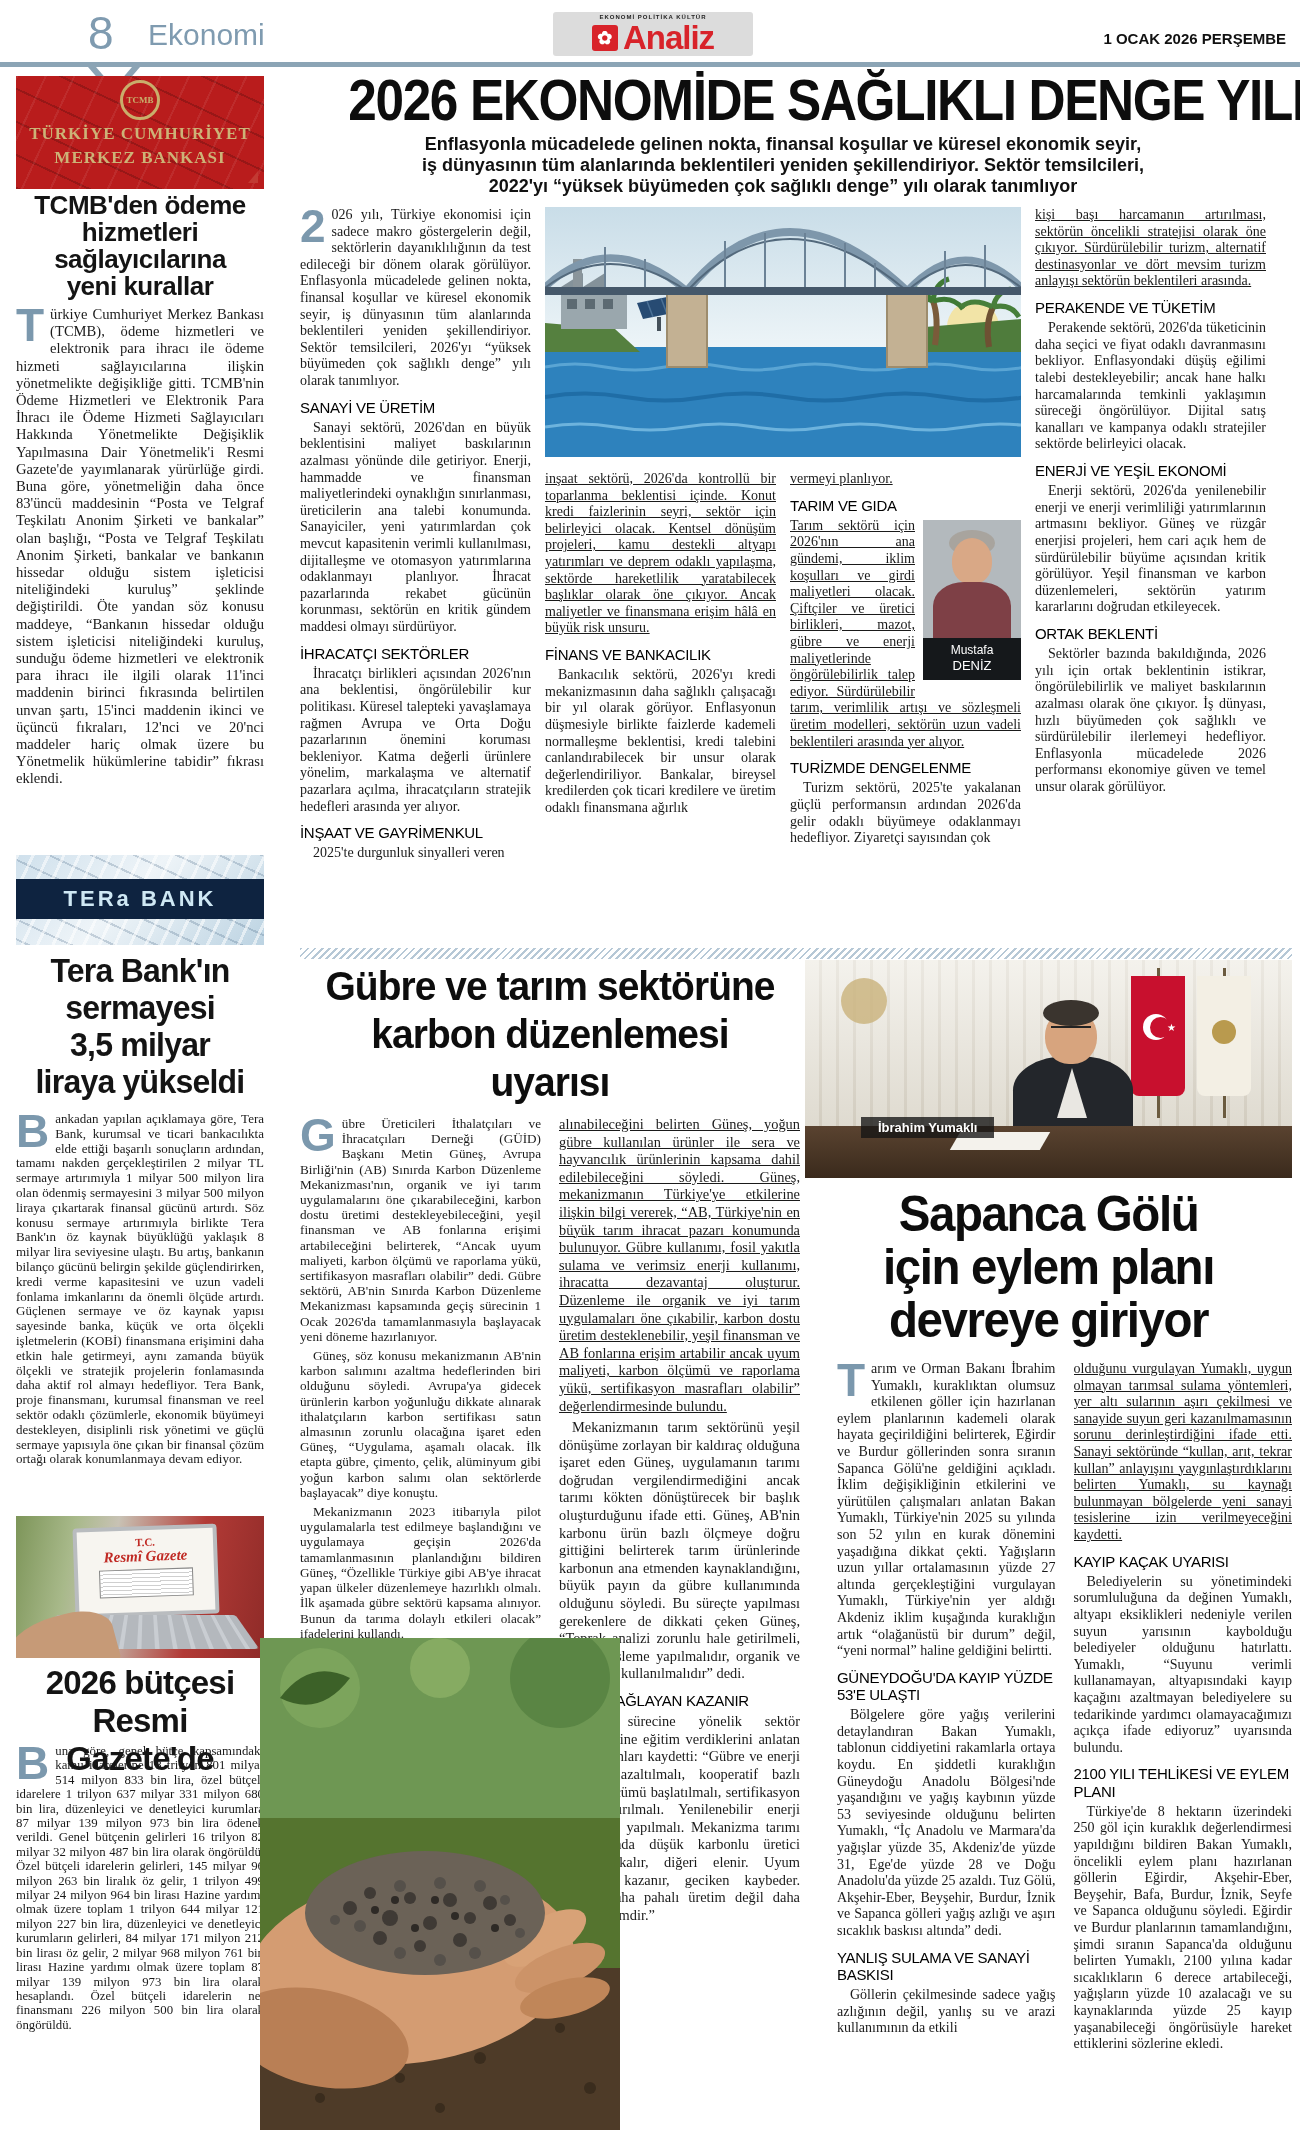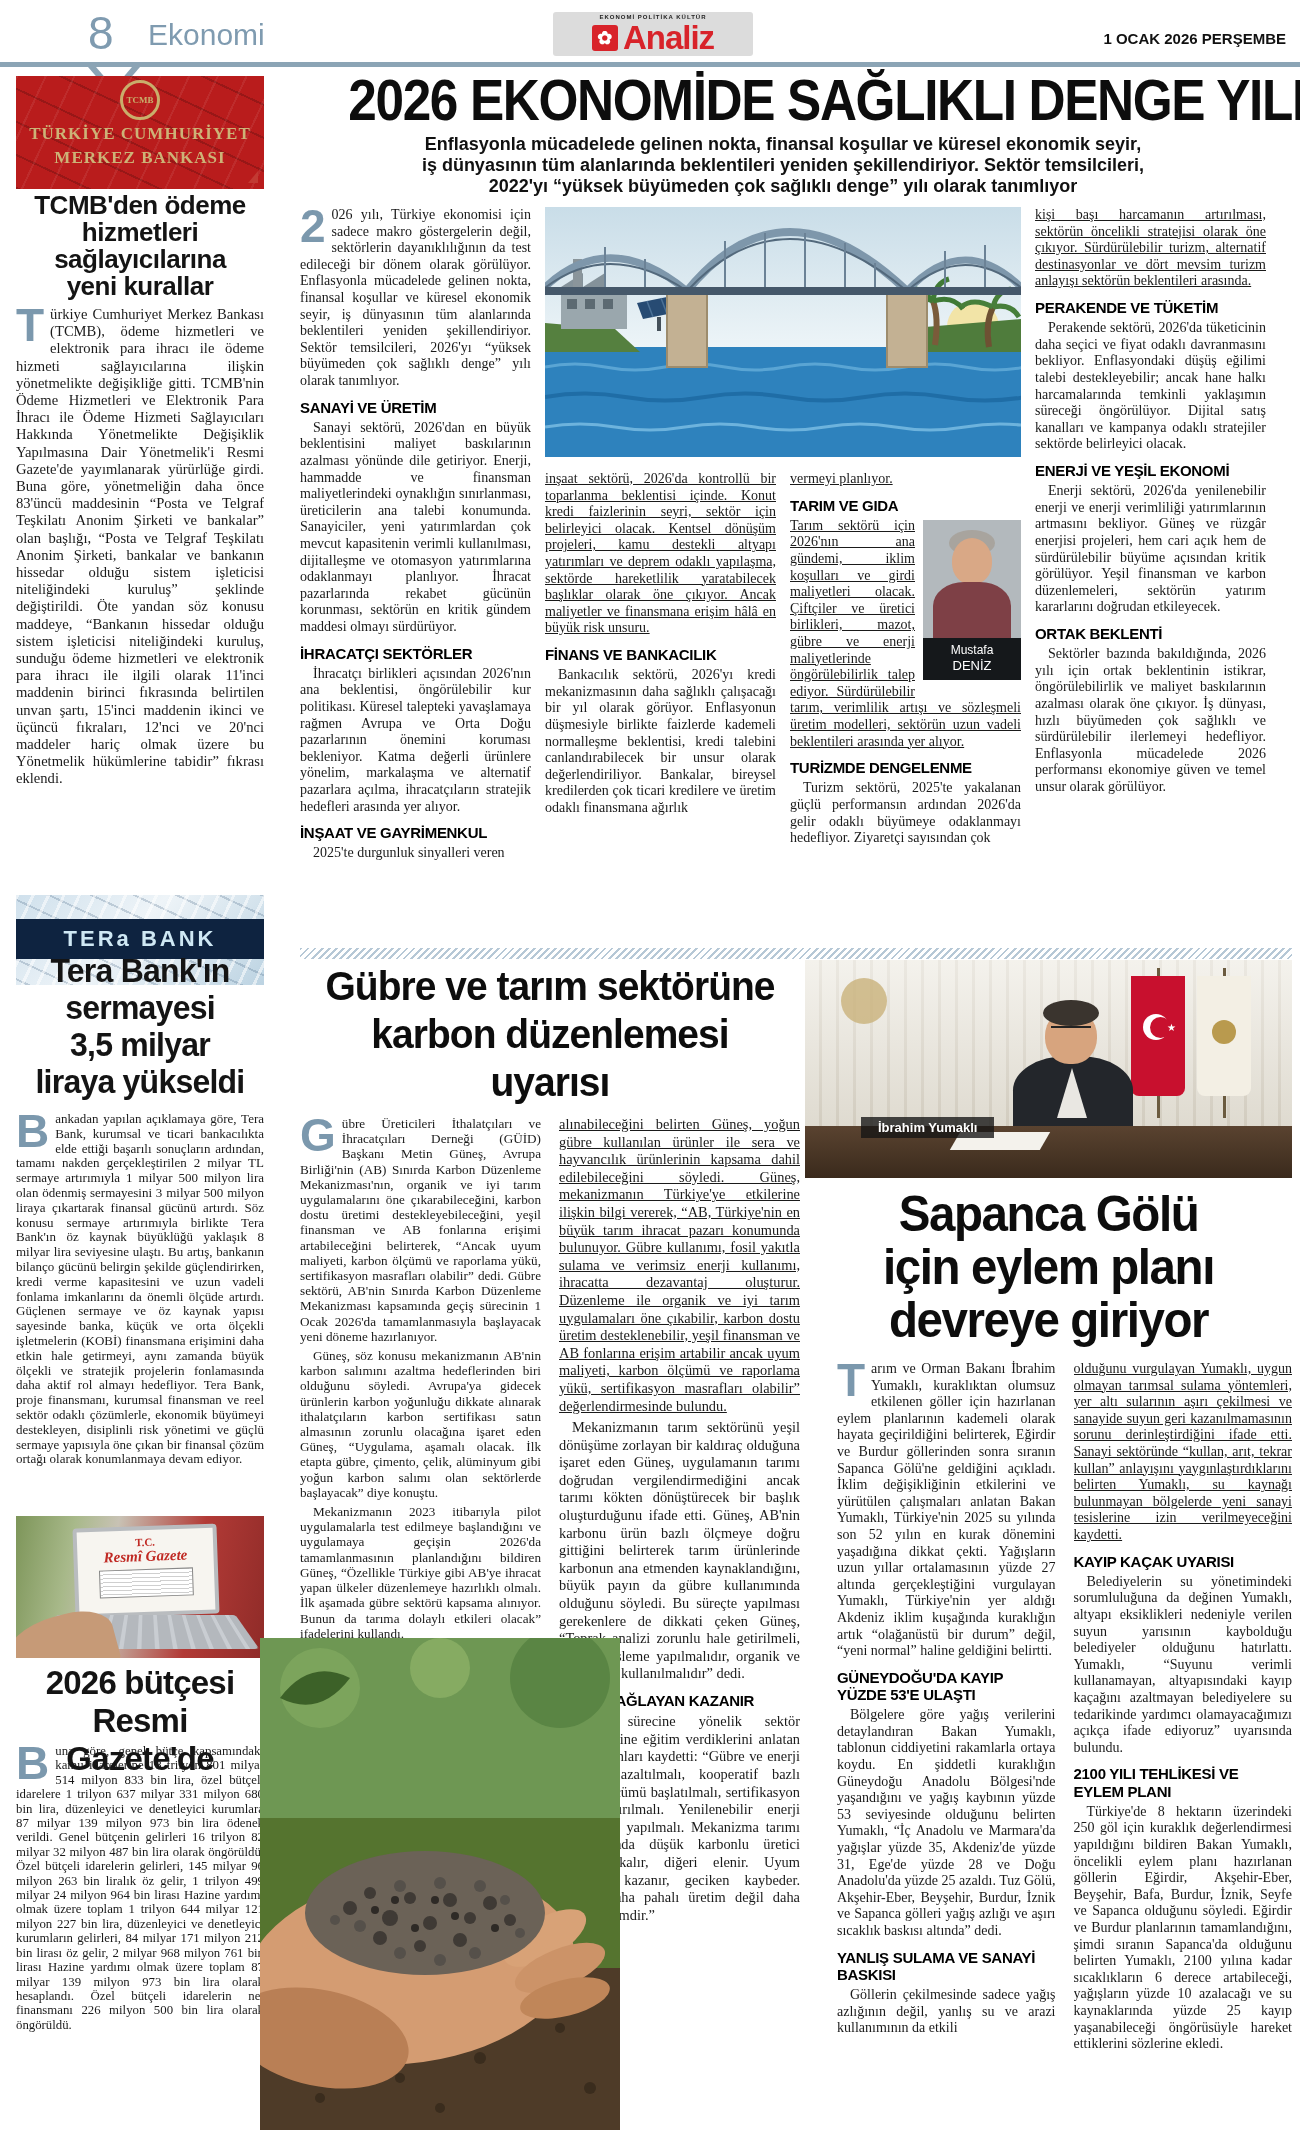--- a/index.html
+++ b/index.html
@@ -20,21 +20,21 @@
   .logo-text{margin-top:8px;font-family:"Liberation Sans",sans-serif;font-weight:900;
     font-size:33px;color:#d8232a;letter-spacing:-1px;}
   .hdr-date{position:absolute;right:14px;top:30px;font-family:"Liberation Sans",sans-serif;
     font-size:15px;font-weight:700;color:#111;}
   .hdr-rule{position:absolute;left:0;top:62px;width:1300px;height:5px;background:#8ba4b5;}
   .notch-out{position:absolute;left:88px;top:67px;width:0;height:0;
     border-left:26px solid transparent;border-right:26px solid transparent;border-top:30px solid #8ba4b5;}
   .notch-in{position:absolute;left:96px;top:67px;width:0;height:0;
     border-left:18px solid transparent;border-right:18px solid transparent;border-top:21px solid #ffffff;}
   
-  .subhead{font-family:"Liberation Sans",sans-serif;font-weight:700;font-size:15px;
+  .subhead{font-family:"Liberation Sans",sans-serif;font-weight:400;font-size:15px;
     letter-spacing:-0.3px;color:#000;margin:9px 0 4px 0;line-height:1.15;}
   .para{margin:0 0 4px 0;text-align:justify;text-indent:13px;}
   .para.cont{text-indent:0;text-decoration:underline;}
   .para.lead{text-indent:0;}
   .dropcap{float:left;font-family:"Liberation Sans",sans-serif;font-weight:700;color:#7b98ad;
     font-size:46px;line-height:34px;padding:2px 6px 0 0;}
   
   .rail{position:absolute;left:16px;top:72px;width:248px;height:2056px;}
   .rail .abs{position:absolute;left:0;width:248px;}
   .tcmb-img{top:4px;height:113px;background:#b91c1c;overflow:hidden;}
@@ -47,21 +47,21 @@
   .tcmb-line{position:absolute;left:0;right:0;text-align:center;color:#cdb377;
     font-family:"Liberation Serif",serif;font-weight:700;letter-spacing:1px;}
   .tcmb-l1{top:48px;font-size:17px;}
   .tcmb-l2{top:72px;font-size:17px;}
   .tcmb-red{position:absolute;right:6px;bottom:6px;width:0;height:0;
     border-left:10px solid transparent;border-bottom:12px solid #c23a33;}
   .rail-head{font-family:"Liberation Sans",sans-serif;font-weight:700;color:#141414;
     text-align:center;white-space:pre-line;}
   .tcmb-head{top:120px;font-size:26px;line-height:27px;letter-spacing:-0.5px;}
   .tcmb-body{top:234px;height:616px;overflow:hidden;font-size:14.6px;line-height:17.2px;}
-  .tera-img{top:783px;height:90px;background:linear-gradient(135deg,#cfe0ec 0%,#eef4f8 45%,#bcd3e2 100%);overflow:hidden;margin-top:40px;}
+  .tera-img{top:783px;height:90px;background:linear-gradient(135deg,#cfe0ec 0%,#eef4f8 45%,#bcd3e2 100%);overflow:hidden;}
   .tera-glass{position:absolute;inset:0;background:
      repeating-linear-gradient(115deg,rgba(255,255,255,.55) 0 3px,transparent 3px 14px),
      repeating-linear-gradient(205deg,rgba(70,100,130,.25) 0 2px,transparent 2px 18px);}
   .tera-band{position:absolute;left:0;right:0;top:24px;height:40px;background:#0e2340;
     display:flex;align-items:center;justify-content:center;}
   .tera-band span{font-family:"Liberation Sans",sans-serif;font-weight:700;font-size:22px;
     letter-spacing:3px;color:#cfe8f4;}
   .tera-head{top:880px;font-size:33px;line-height:37px;letter-spacing:-0.8px;transform:scaleX(.97);transform-origin:center;}
   .tera-body{top:1040px;height:398px;overflow:hidden;font-size:13px;line-height:14.8px;}
   .laptop-img{top:1444px;height:142px;background:linear-gradient(100deg,#7d9559 0%,#a8b98a 22%,#c8c2b4 38%,#b23a36 70%,#8f2b28 100%);overflow:hidden;}

